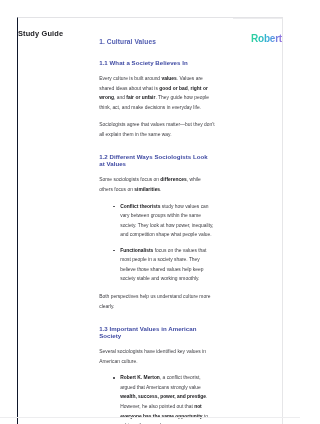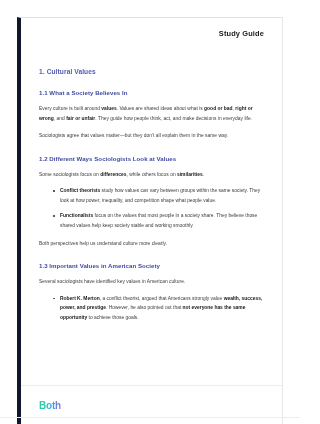--- a/index.html
+++ b/index.html
@@ -15,26 +15,26 @@
     overflow: hidden;
   }
 
   .page-card {
     position: absolute;
     left: 17px;
     top: 17px;
     width: 266px;
     height: 407px;
     background: #ffffff;
-    border-left: 4px solid #0f172a;
+    border-left: 1px solid #0f172a;
     border-right: 1px solid #e6e6e8;
     border-top: 1px solid #e3e3e6;
     box-sizing: border-box;
     display: flex;
-    flex-direction: column;
+    flex-direction: row;
   }
 
   
   .doc-header {
     height: 30px;
     flex: 0 0 auto;
     display: flex;
     align-items: center;
     justify-content: flex-end;
     padding: 0 18px 0 0;
@@ -169,18 +169,18 @@
 
     <h3 class="sub-heading">1.3 Important Values in American Society</h3>
     <p class="para">Several sociologists have identified key values in American culture.</p>
     <ul class="bullets">
         <li><b>Robert K. Merton</b>, a conflict theorist, argued that Americans strongly value <b>wealth, success, power, and prestige</b>. However, he also pointed out that <b>not everyone has the same opportunity</b> to achieve those goals.</li>
       </ul>
 
   </div>
 
   <div class="doc-footer">
-    <div class="brand-logo">Both</div>
+    <div class="brand-logo">Robert</div>
   </div>
 
 </div>
 
 <div class="bottom-rule"></div>
 
 </body></html>

